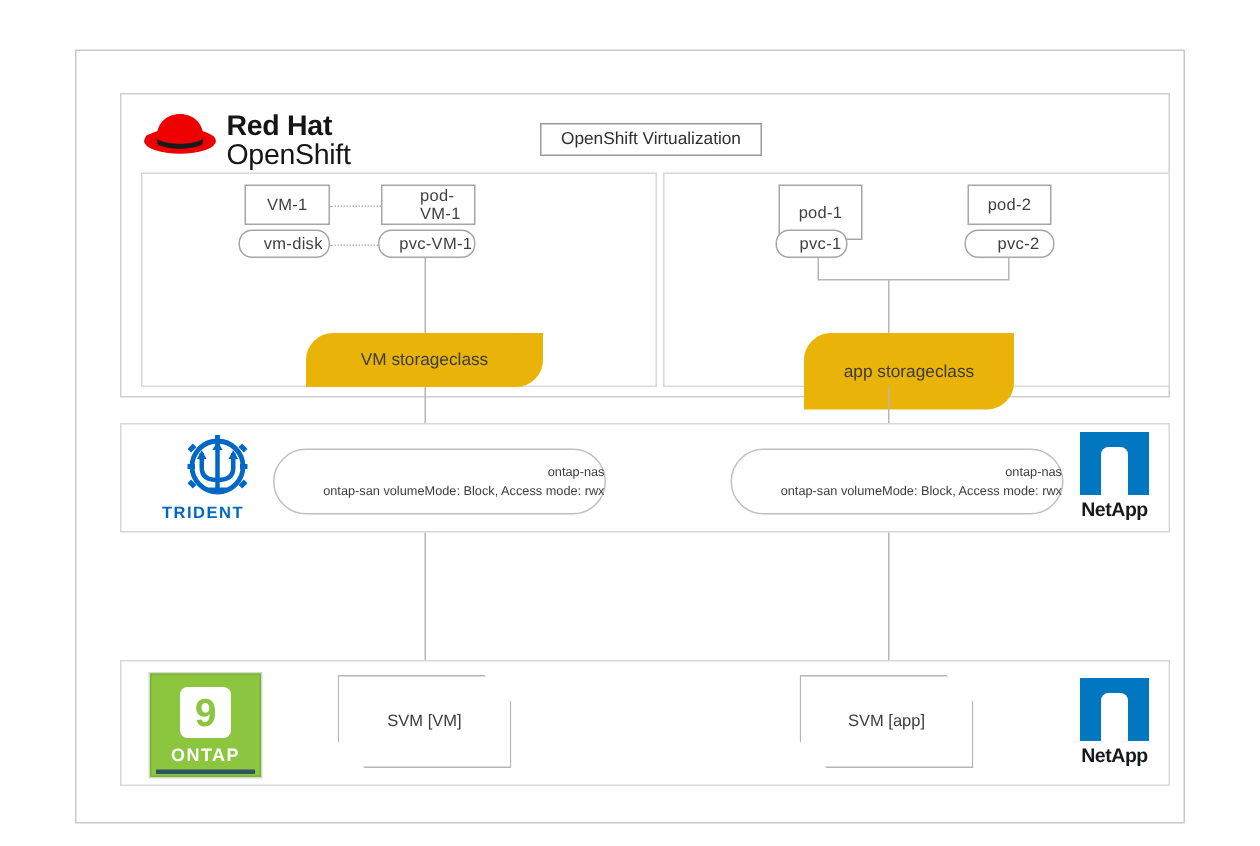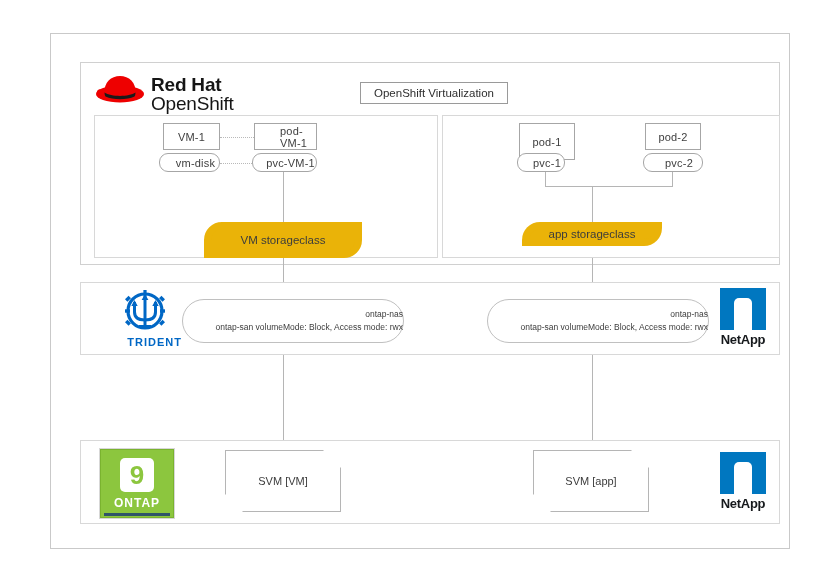--- a/index.html
+++ b/index.html
@@ -139,21 +139,21 @@
   .rh-word2 {
     position: absolute;
     font-family: "Liberation Sans", sans-serif;
     font-size: 19px;
     color: #151515;
     white-space: nowrap;
     letter-spacing: -0.2px;
   }
 
   
-  .trident-wrap { position: absolute; text-align: right; }
+  .trident-wrap { position: absolute; text-align: left; }
   .trident-text {
     font-family: "Liberation Sans", sans-serif;
     font-weight: bold;
     font-size: 11px;
     color: #0067c5;
     letter-spacing: 1px;
   }
 
   
   .netapp-wrap { position: absolute; text-align: center; }
@@ -261,21 +261,21 @@
 
   <div class="abs node-pill" style="left:517px; top:153px; width:48px; height:19px;">pvc-1</div>
 
   <div class="abs node-pill" style="left:643px; top:153px; width:60px; height:19px;">pvc-2</div>
 
   <div class="line-v" style="left:545px; top:172px; height:14px;"></div>
   <div class="line-v" style="left:672px; top:172px; height:14px;"></div>
   <div class="line-h" style="left:545px; top:186px; width:128px;"></div>
   <div class="line-v" style="left:592px; top:186px; height:37px;"></div>
 
-  <div class="abs node-sclass" style="left:522px; top:222px; width:140px; height:24px;">app storageclass</div>
+  <div class="abs node-sclass" style="left:536px; top:222px; width:140px; height:51px;">app storageclass</div>
 
   <div class="line-v" style="left:283px; top:258px; height:29px;"></div>
   <div class="line-v" style="left:592px; top:258px; height:29px;"></div>
 
   <div class="abs section-box" style="left:80px; top:282px; width:700px; height:73px;"></div>
 
   <div class="trident-wrap" style="left:108px; top:288px; width:74px;">
     <svg width="60" height="48" viewBox="0 0 60 48" style="display:block;margin:0 auto;">
       <g fill="none" stroke="#0067c5" stroke-width="3.2">
         <circle cx="30" cy="23" r="17"></circle>

